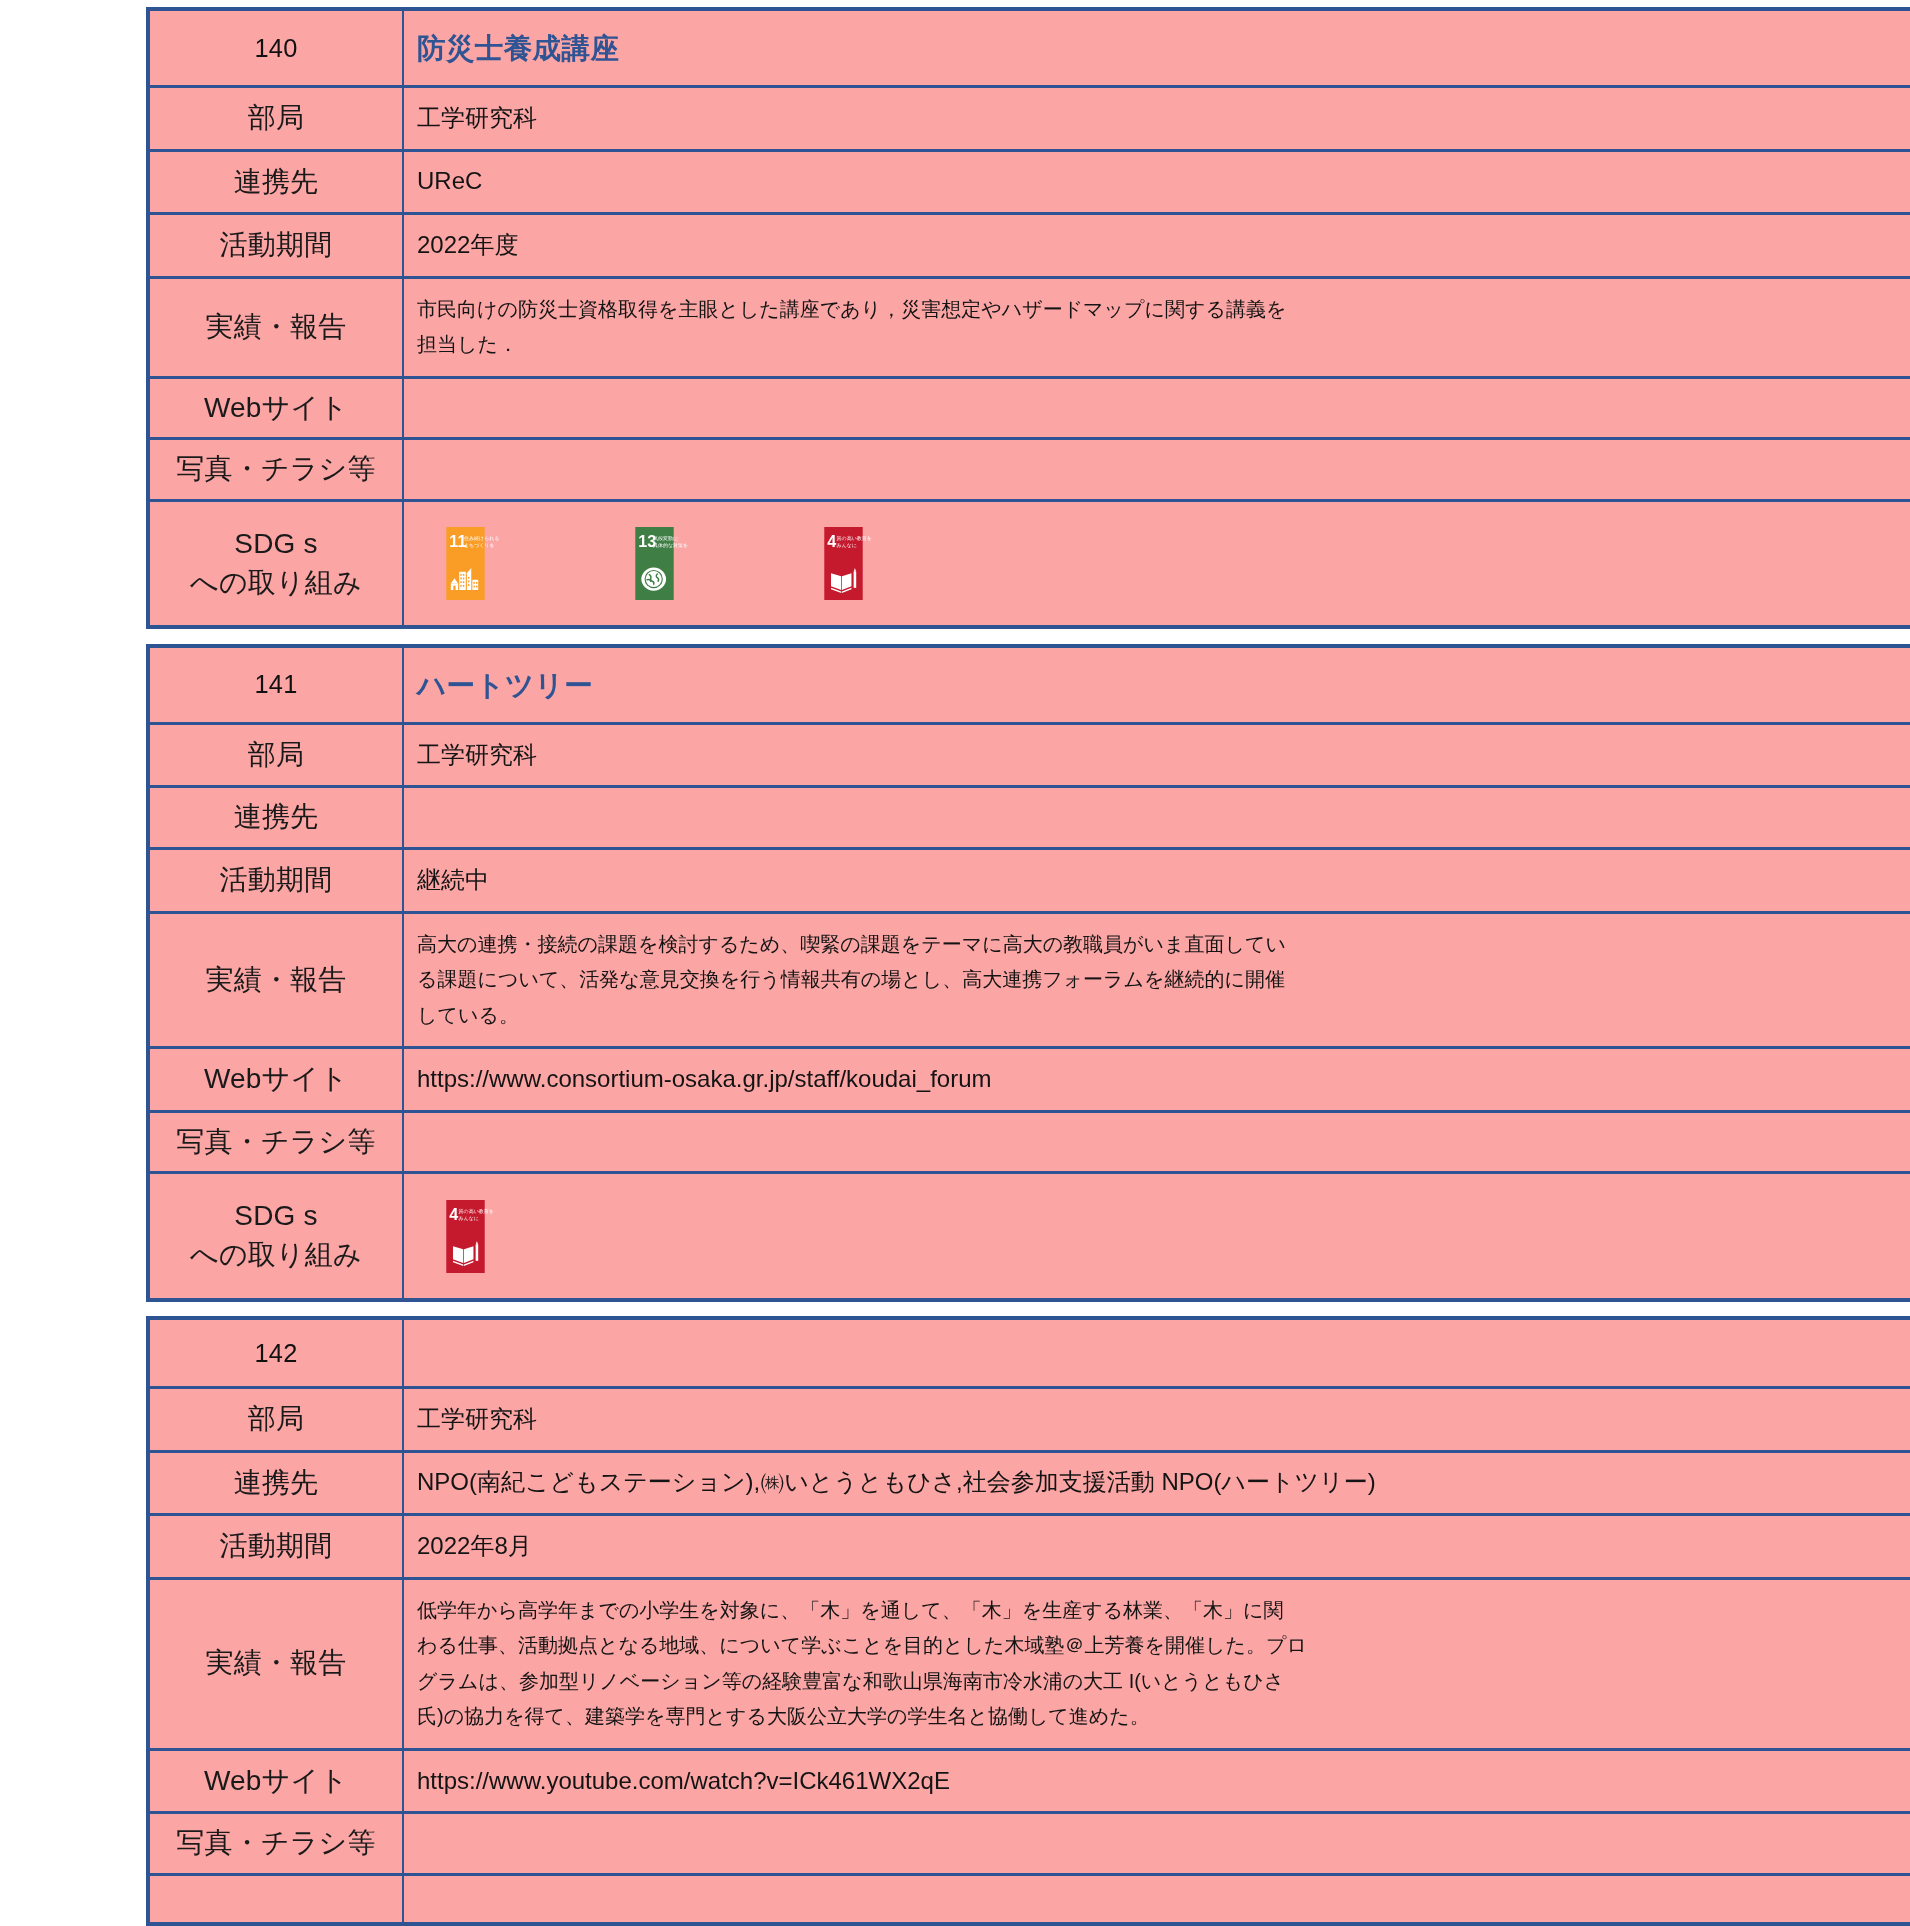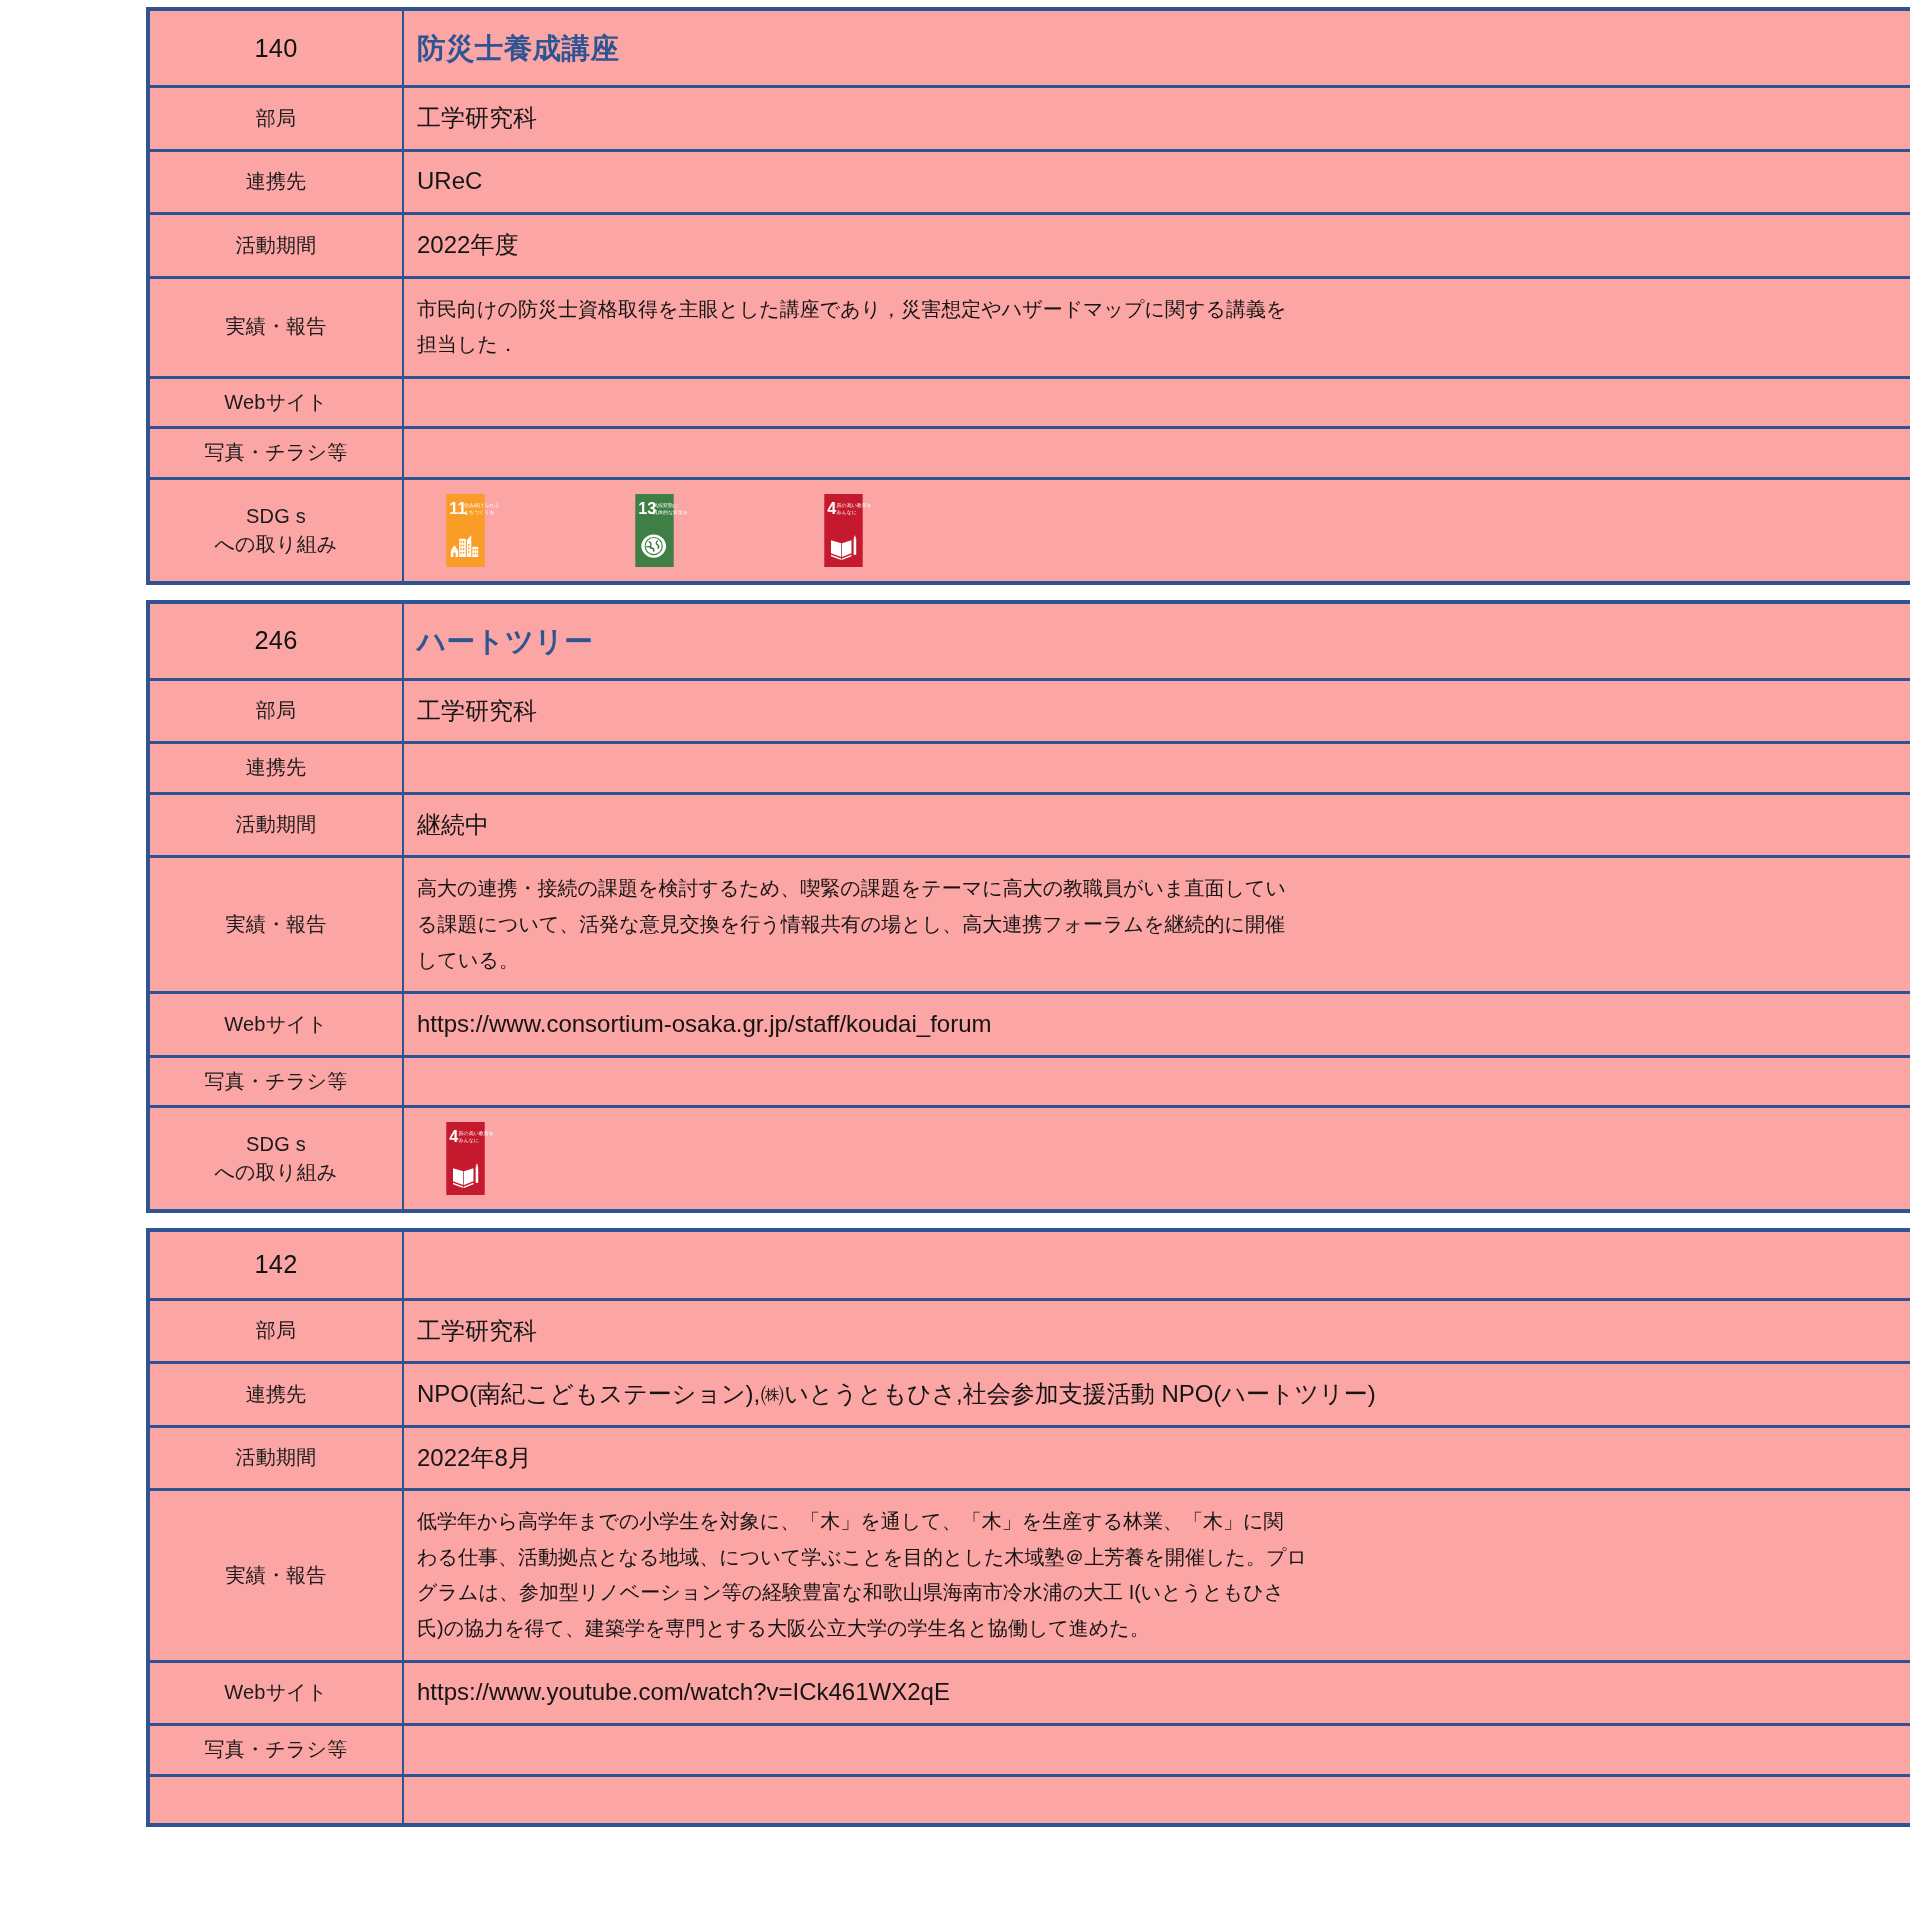--- a/index.html
+++ b/index.html
@@ -41,21 +41,21 @@
   .cell-label {
     width: 254px;
     flex: 0 0 254px;
     box-sizing: border-box;
     border-right: 2.7px solid #2E5494;
     display: flex;
     flex-direction: column;
     align-items: center;
     justify-content: center;
     text-align: center;
-    font-size: 20px;
+    font-size: 28px;
     line-height: 1.38;
     color: #1a1a1a;
     padding: 10px 3.9px;
     letter-spacing: 0.2px;
   }
   .cell-value {
     flex: 1 1 auto;
     box-sizing: border-box;
     display: flex;
     align-items: center;
@@ -232,21 +232,21 @@
                 </g>
               </svg>
             </div>
           </div>
       </div>
     </div>
   </div>
 
   <div class="record" id="record-141">
     <div class="row row-header">
-      <div class="cell-label">246</div>
+      <div class="cell-label">141</div>
       <div class="cell-value">ハートツリー</div>
     </div>
     <div class="row">
       <div class="cell-label">部局</div>
       <div class="cell-value">工学研究科</div>
     </div>
     <div class="row">
       <div class="cell-label">連携先</div>
     </div>
     <div class="row">

